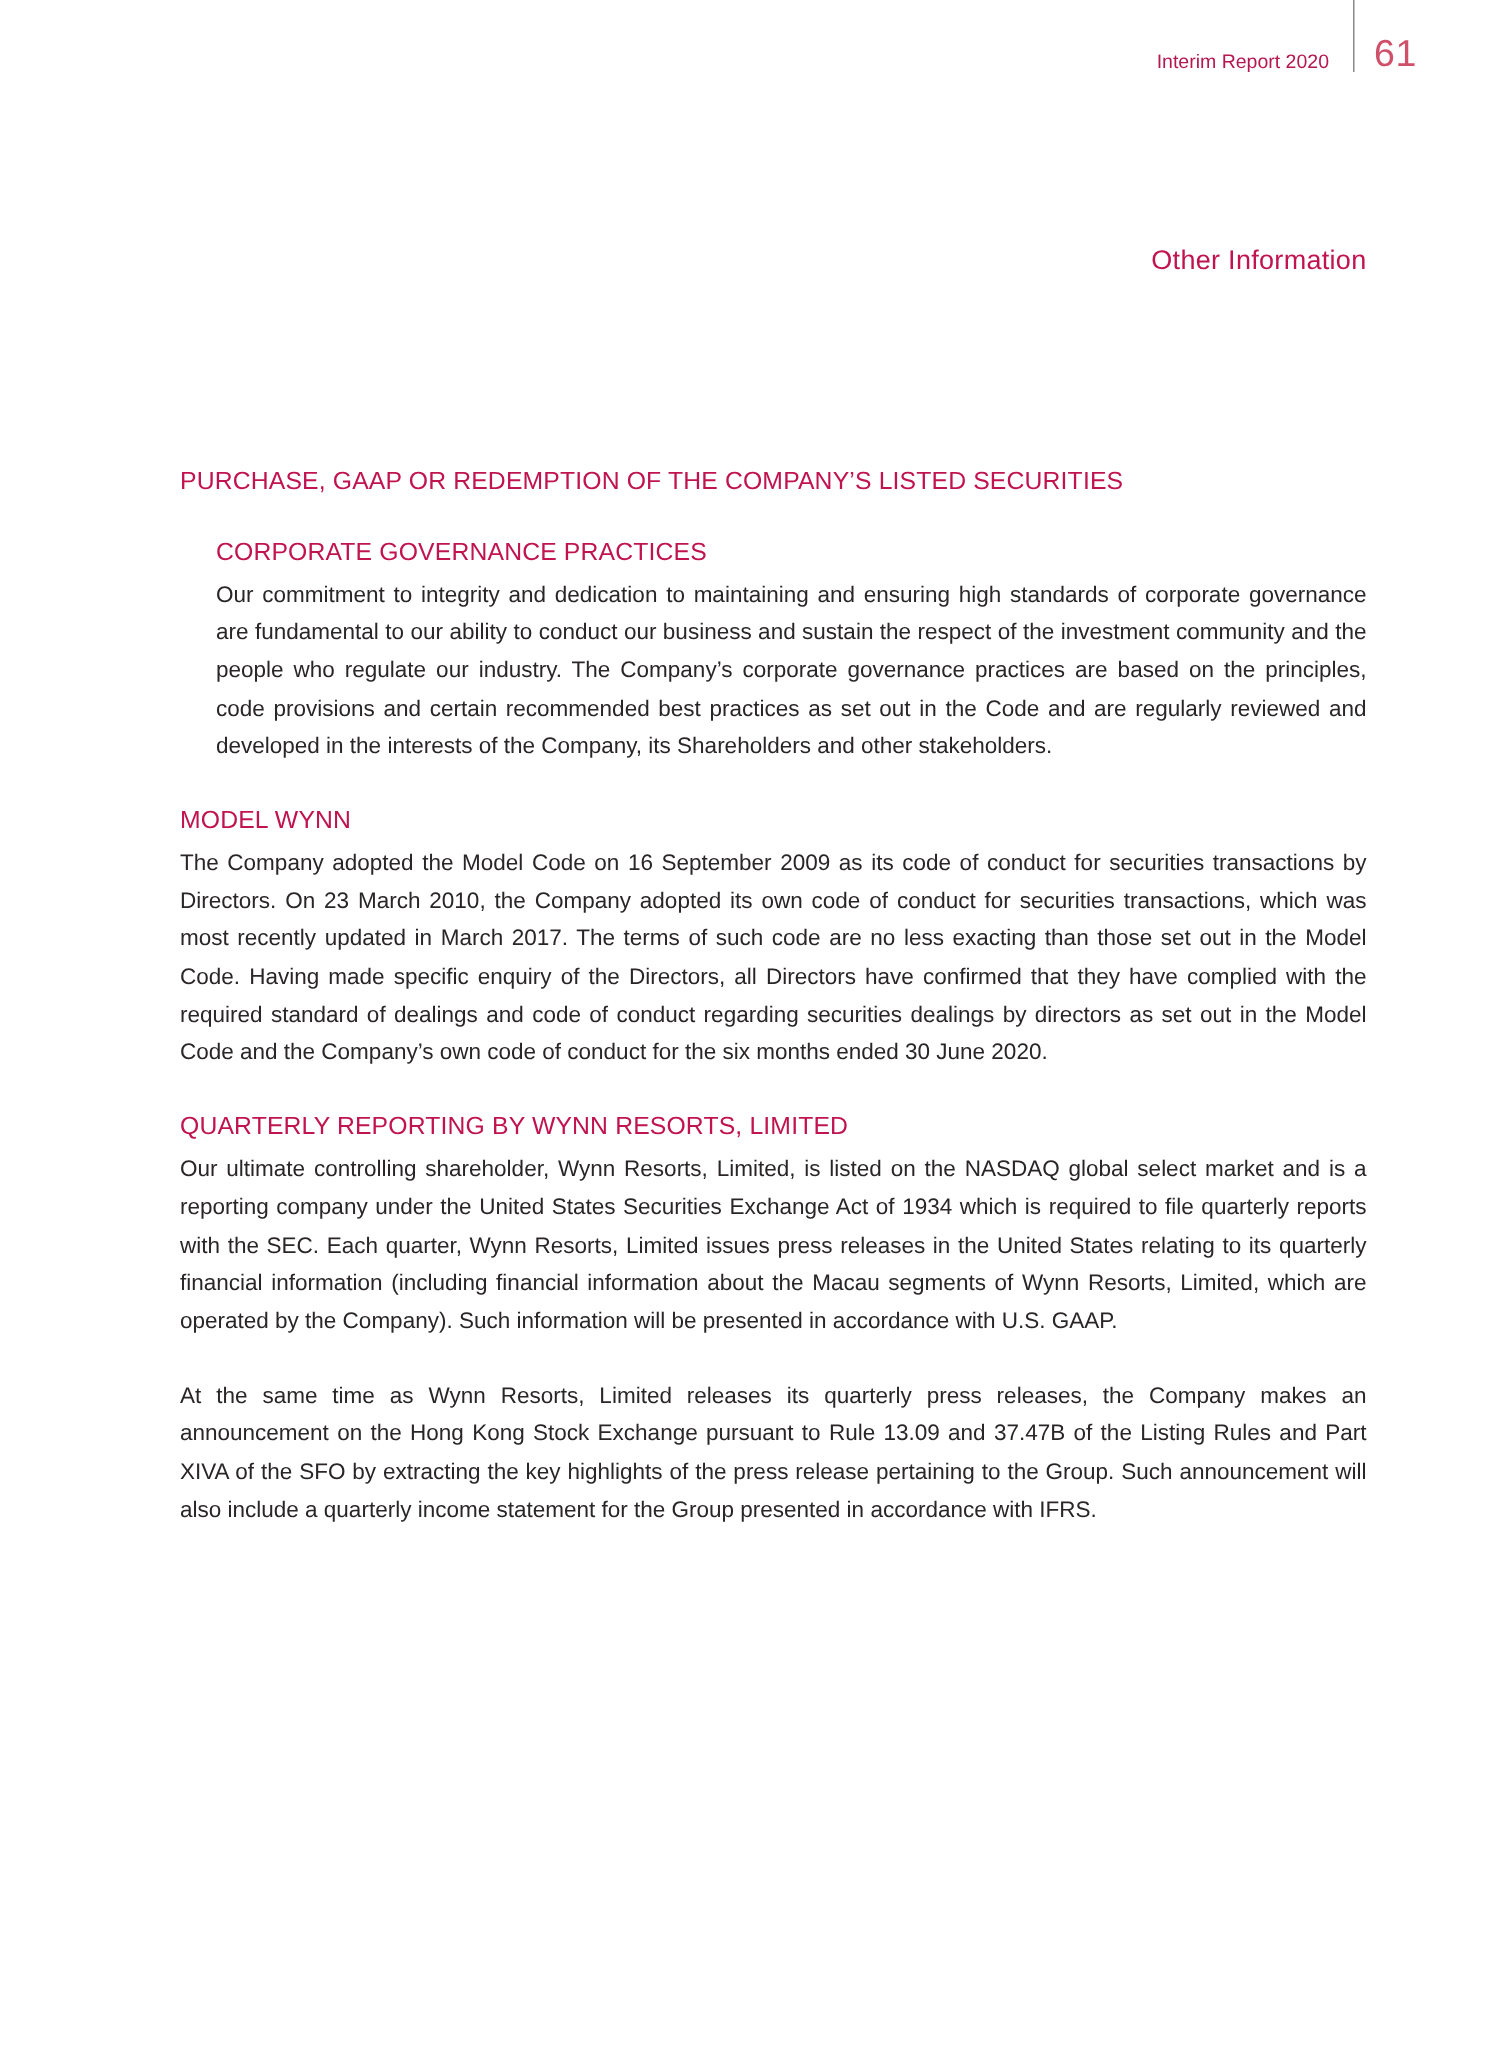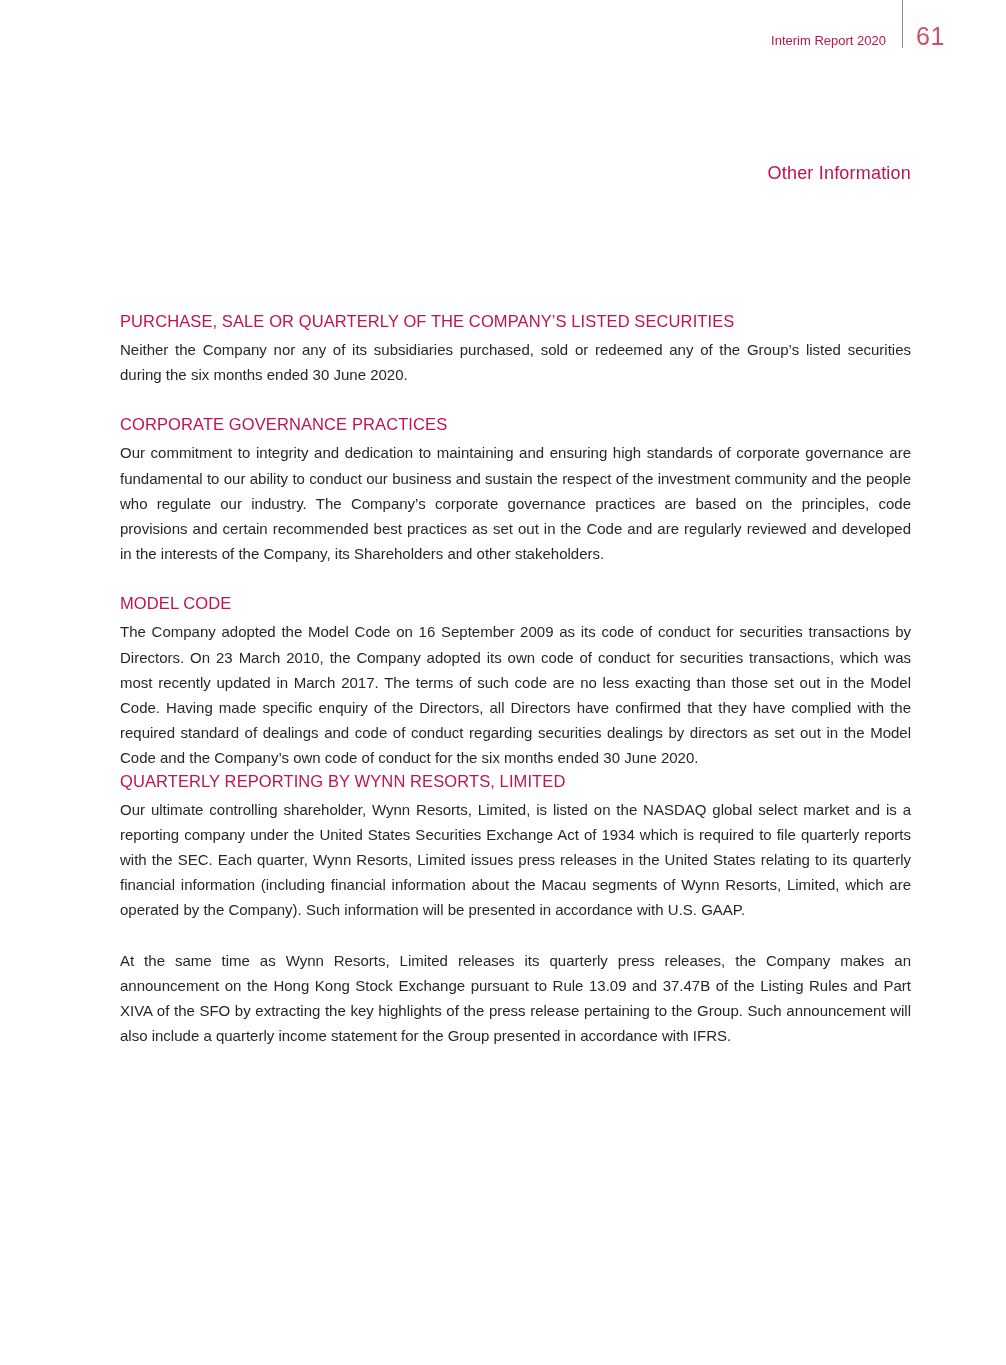--- a/index.html
+++ b/index.html
@@ -34,48 +34,47 @@
   .section-heading {
     font-size: 16.5px; color: #c0134f; font-weight: normal; margin: 0 0 6px 0;
     letter-spacing: 0.1px; line-height: 20px;
   }
   .para {
     font-size: 15px; line-height: 25.2px; text-align: justify; margin: 0;
     color: #2a2627;
   }
   .para + .para { margin-top: 25px; }
   .s1 { margin-top: 0; }
-  .s2 { margin-top: 27px; }
+  .s2 { margin-top: 27px; margin-left: 24px; }
   .s3 { margin-top: 27px; }
-  .s4 { }
+  .s4 { margin-top: 27px; }
 </style>
 </head>
 <body>
 
 <div class="running-header">
   <span class="header-report">Interim Report 2020</span>
   <span class="header-divider"></span>
   <span class="header-page">61</span>
 </div>
 
 <h1 class="page-title">Other Information</h1>
 
 <div class="content">
   <section class="section s1">
-    <h2 class="section-heading">PURCHASE, SALE OR QUARTERLY OF THE COMPANY’S LISTED SECURITIES</h2>
-    <p class="para">Neither the Company nor any of its subsidiaries purchased, sold or redeemed any of the Group’s listed securities during the six months ended 30 June 2020.</p>
+    <h2 class="section-heading">PURCHASE, GAAP OR REDEMPTION OF THE COMPANY’S LISTED SECURITIES</h2>
   </section>
 
   <section class="section s2">
     <h2 class="section-heading">CORPORATE GOVERNANCE PRACTICES</h2>
     <p class="para">Our commitment to integrity and dedication to maintaining and ensuring high standards of corporate governance are fundamental to our ability to conduct our business and sustain the respect of the investment community and the people who regulate our industry. The Company’s corporate governance practices are based on the principles, code provisions and certain recommended best practices as set out in the Code and are regularly reviewed and developed in the interests of the Company, its Shareholders and other stakeholders.</p>
   </section>
 
   <section class="section s3">
-    <h2 class="section-heading">MODEL CODE</h2>
+    <h2 class="section-heading">MODEL WYNN</h2>
     <p class="para">The Company adopted the Model Code on 16 September 2009 as its code of conduct for securities transactions by Directors. On 23 March 2010, the Company adopted its own code of conduct for securities transactions, which was most recently updated in March 2017. The terms of such code are no less exacting than those set out in the Model Code. Having made specific enquiry of the Directors, all Directors have confirmed that they have complied with the required standard of dealings and code of conduct regarding securities dealings by directors as set out in the Model Code and the Company’s own code of conduct for the six months ended 30 June 2020.</p>
   </section>
 
   <section class="section s4">
     <h2 class="section-heading">QUARTERLY REPORTING BY WYNN RESORTS, LIMITED</h2>
     <p class="para">Our ultimate controlling shareholder, Wynn Resorts, Limited, is listed on the NASDAQ global select market and is a reporting company under the United States Securities Exchange Act of 1934 which is required to file quarterly reports with the SEC. Each quarter, Wynn Resorts, Limited issues press releases in the United States relating to its quarterly financial information (including financial information about the Macau segments of Wynn Resorts, Limited, which are operated by the Company). Such information will be presented in accordance with U.S. GAAP.</p>
     <p class="para">At the same time as Wynn Resorts, Limited releases its quarterly press releases, the Company makes an announcement on the Hong Kong Stock Exchange pursuant to Rule 13.09 and 37.47B of the Listing Rules and Part XIVA of the SFO by extracting the key highlights of the press release pertaining to the Group. Such announcement will also include a quarterly income statement for the Group presented in accordance with IFRS.</p>
   </section>
 </div>
 

